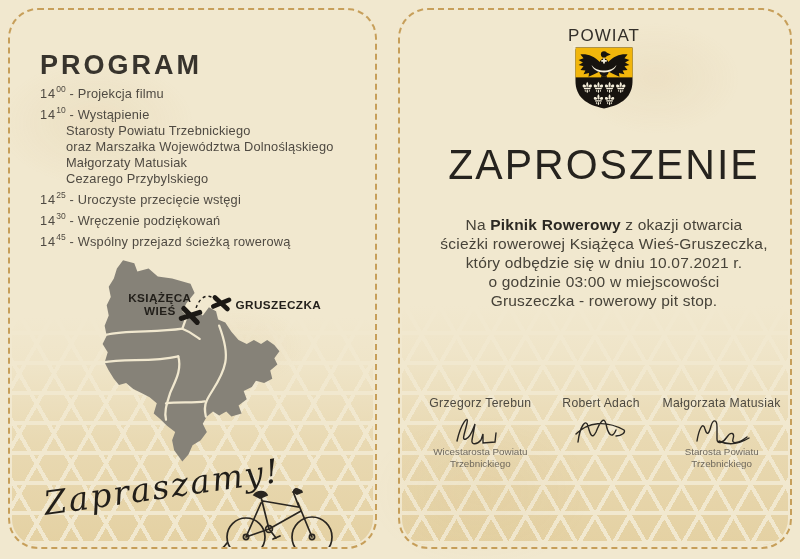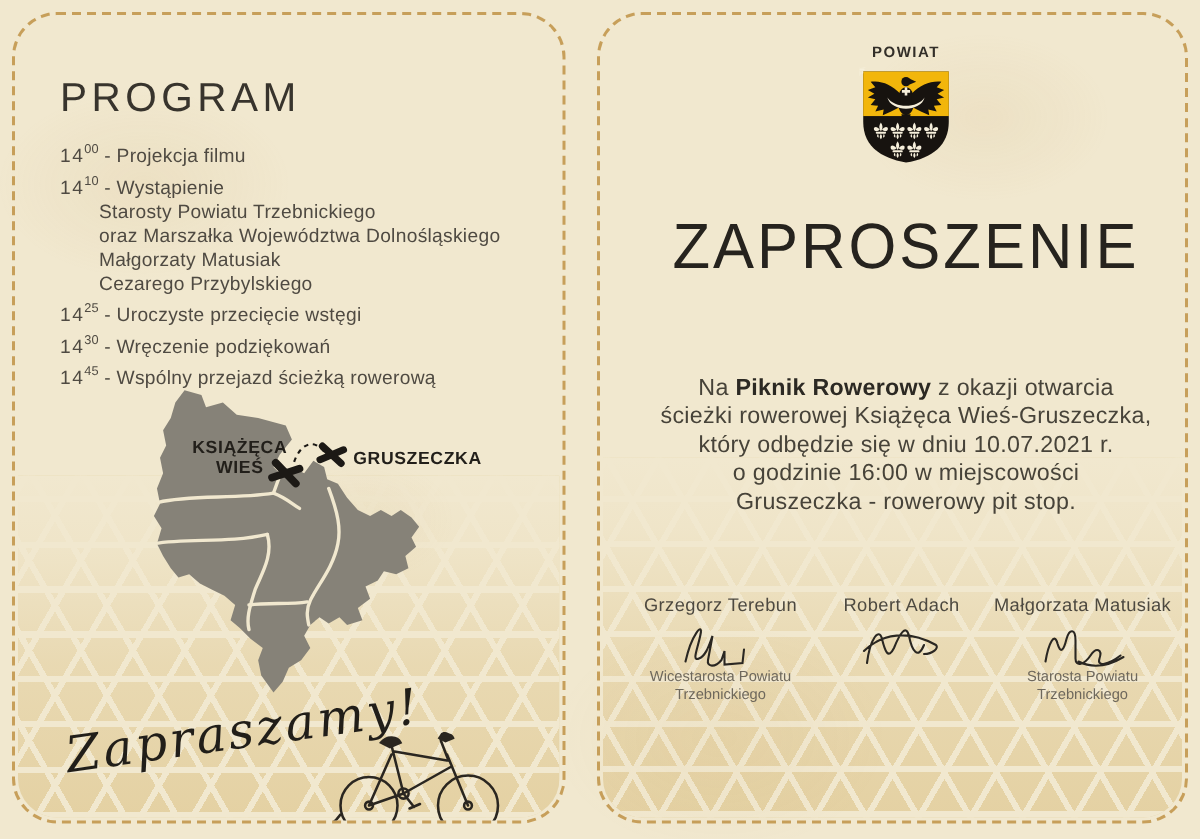--- a/index.html
+++ b/index.html
@@ -38,48 +38,48 @@
   }
   .tri-fade{
     position:absolute;inset:0;
     background:linear-gradient(180deg,#f1e8cf 0%,rgba(241,232,207,0.88) 20%,
                rgba(241,232,207,0.45) 55%,rgba(241,232,207,0.15) 100%);
   }
 
   
   .program{position:absolute;left:30px;top:40px;color:#4f4a42;z-index:2;}
   .program-title{
-    font-size:27px;letter-spacing:3px;color:#38342d;font-weight:400;
-    margin:0 0 10px 0;
+    font-size:27px;letter-spacing:3px;color:#38342d;font-weight:700;
+    margin:0 0 0 0;
   }
   .program-item{font-size:12.8px;line-height:16px;letter-spacing:0.2px;white-space:nowrap;}
   .program-item .t{letter-spacing:1px;}
   .program-item sup{font-size:8.5px;vertical-align:6px;letter-spacing:0;margin-top:41px;}
   .program-item.cont{padding-left:26px;}
 
   .map-wrap{position:absolute;left:70px;top:240px;width:266px;height:230px;z-index:1;text-align:right;}
 
   .closing{
     position:absolute;left:34px;top:474px;z-index:2;
     font-family:"DejaVu Serif",serif;font-style:italic;
     font-size:33px;color:#211e19;letter-spacing:2px;
     transform:rotate(-8deg);transform-origin:left center;
   }
   .bike{position:absolute;left:192px;top:466px;width:152px;height:92px;z-index:2;}
 
   
   .right-content{position:absolute;left:14px;top:0;width:380px;z-index:2;text-align:center;}
   .crest{padding-top:20px;}
-  .crest-line{font-size:10px;letter-spacing:1px;color:#332f29;line-height:11px;font-weight:bold;}
+  .crest-line{font-size:17px;letter-spacing:1px;color:#332f29;line-height:11px;}
   .crest-shield{width:62px;height:66px;margin:4px auto 0 auto;display:block;}
   .inv-title{
     margin-top:30px;font-size:41px;letter-spacing:2px;color:#26231e;font-weight:400;
     transform:scaleY(1.04);
   }
-  .inv-par{margin-top:61px;font-size:15.5px;line-height:19px;color:#474339;letter-spacing:0.2px;}
+  .inv-par{margin-top:27px;font-size:15.5px;line-height:19px;color:#474339;letter-spacing:0.2px;}
   .inv-par b{color:#2c2923;}
 
   .sig-row{position:absolute;left:20px;right:8px;top:386px;display:flex;z-index:2;}
   .sig{flex:1;text-align:center;}
   .sig-name{font-size:12.2px;color:#4d4940;letter-spacing:0.3px;}
   .sig-scribble{width:66px;height:38px;margin:1px auto 0 auto;display:block;}
   .sig-title{font-size:9.8px;line-height:12px;color:#6e685c;margin-top:-3px;}
 </style>
 </head>
 <body>
@@ -195,21 +195,21 @@
         </g>
       </svg>
     </div>
 
     <div class="inv-title">ZAPROSZENIE</div>
 
     <div class="inv-par">
       <div><span>Na </span><b>Piknik Rowerowy</b><span> z okazji otwarcia</span></div>
       <div>ścieżki rowerowej Książęca Wieś-Gruszeczka,</div>
       <div>który odbędzie się w dniu 10.07.2021 r.</div>
-      <div>o godzinie 16:00 w miejscowości</div>
+      <div>o godzinie 03:00 w miejscowości</div>
       <div>Gruszeczka - rowerowy pit stop.</div>
     </div>
   </div>
 
   <div class="sig-row">
     <div class="sig">
       <div class="sig-name">Grzegorz Terebun</div>
       <svg class="sig-scribble" viewBox="0 0 66 38">
         <path d="M10,30 C14,12 22,3 20,12 C18,22 14,30 19,28 C24,26 26,18 28,13 L25,29 C24,34 30,34 34,29 L36,23 L36,32 L48,31 L49,22" fill="none" stroke="#2a2722" stroke-width="1.4" stroke-linecap="round"></path>
       </svg>

